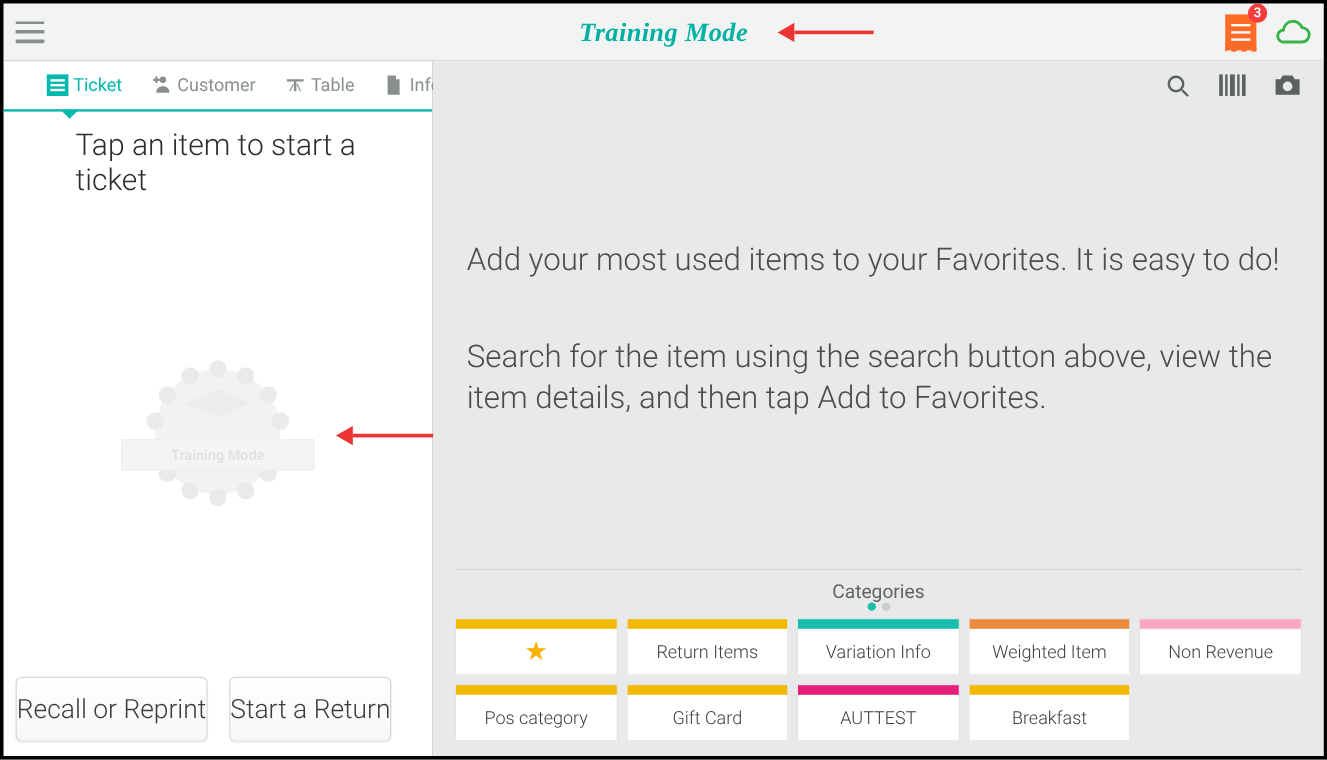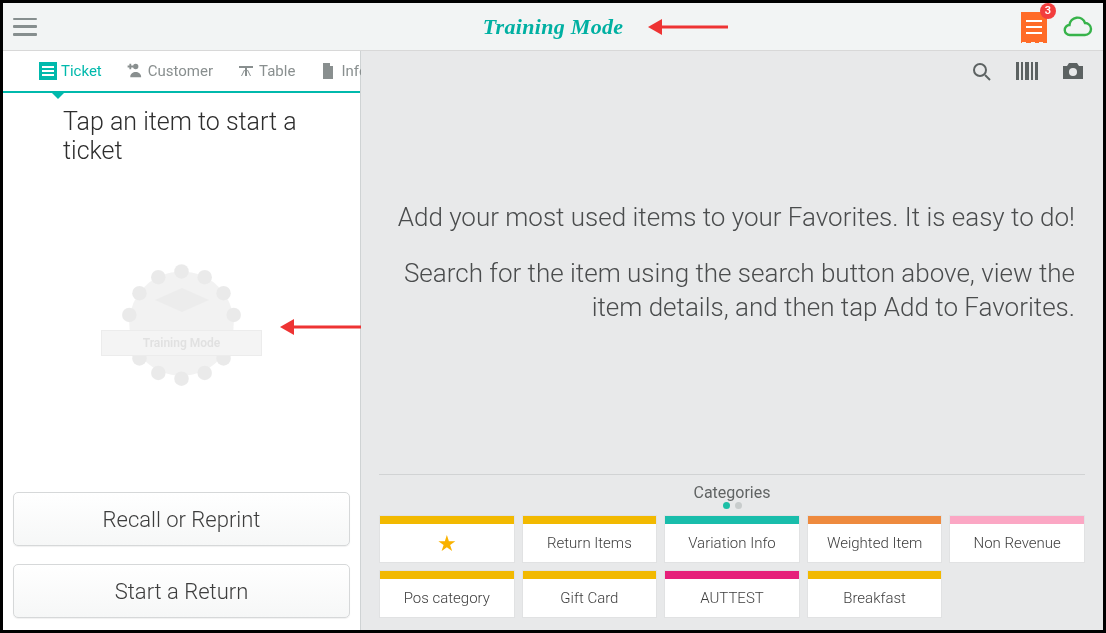--- a/index.html
+++ b/index.html
@@ -140,21 +140,21 @@
   }
   .arrow-badge::before{
     content:""; position:absolute; top:50%; left:14px; right:0; height:3px; background:#e33; transform:translateY(-50%);
   }
   .arrow-badge::after{
     content:""; position:absolute; left:0; top:50%; transform:translateY(-50%);
     border-right:14px solid #e33; border-top:8px solid transparent; border-bottom:8px solid transparent;
   }
   .bottom-buttons {
     padding: 8px 10px 12px 10px;
-    display:flex; flex-direction:column; gap:18px;
+    display:flex; flex-direction:row; gap:18px;
   }
   .big-btn {
     height: 54px;
     border: 1px solid #d6d8d9;
     border-radius: 5px;
     background: linear-gradient(#ffffff,#f6f7f7);
     color:#3d3d3d;
     font-size:22px;
     font-weight:300;
     display:flex; align-items:center; justify-content:center;
@@ -172,23 +172,22 @@
     position:absolute; top:10px; right:18px;
     display:flex; gap:22px; color:#6e7373;
   }
   .right-toolbar > * { cursor:pointer; }
   .fav-text {
     padding: 150px 28px 0 28px;
     font-size:26px;
     font-weight:300;
     color:#4a4c4d;
     line-height:1.3;
-    text-align:right;
-  }
-  .fav-text p + p { margin-top:22px; }
+  }
+  .fav-text p + p { margin-top:47px; }
 
   .categories-wrap { margin-top:auto; padding: 8px 18px 12px 18px; }
   .cat-header {
     display:flex; align-items:center; justify-content:space-between;
     font-size:16px; color:#616464; padding: 0 2px 6px 2px;
     border-top:1px solid #d1d3d4;
     padding-top:8px;
     flex-direction:column;
   }
   .pager { display:flex; align-items:center; gap:5px; }

